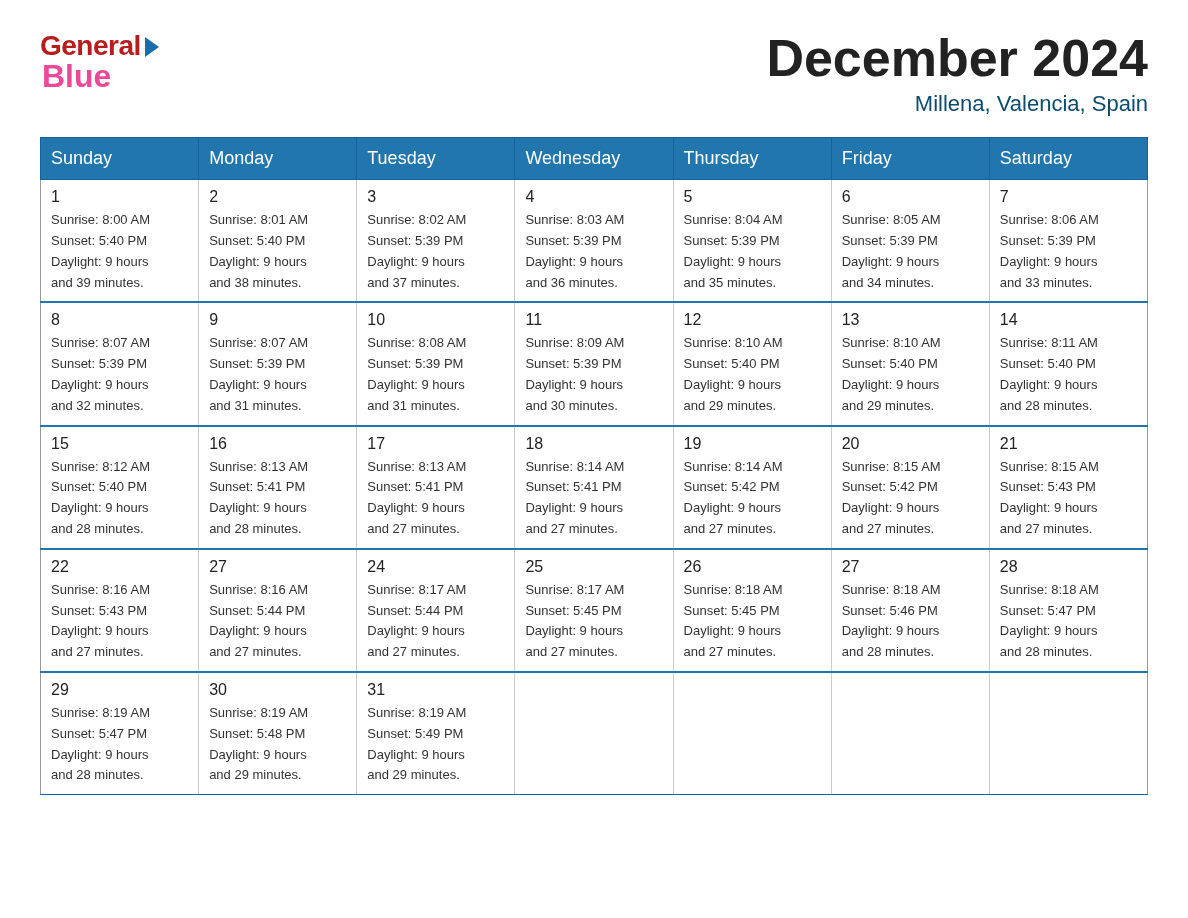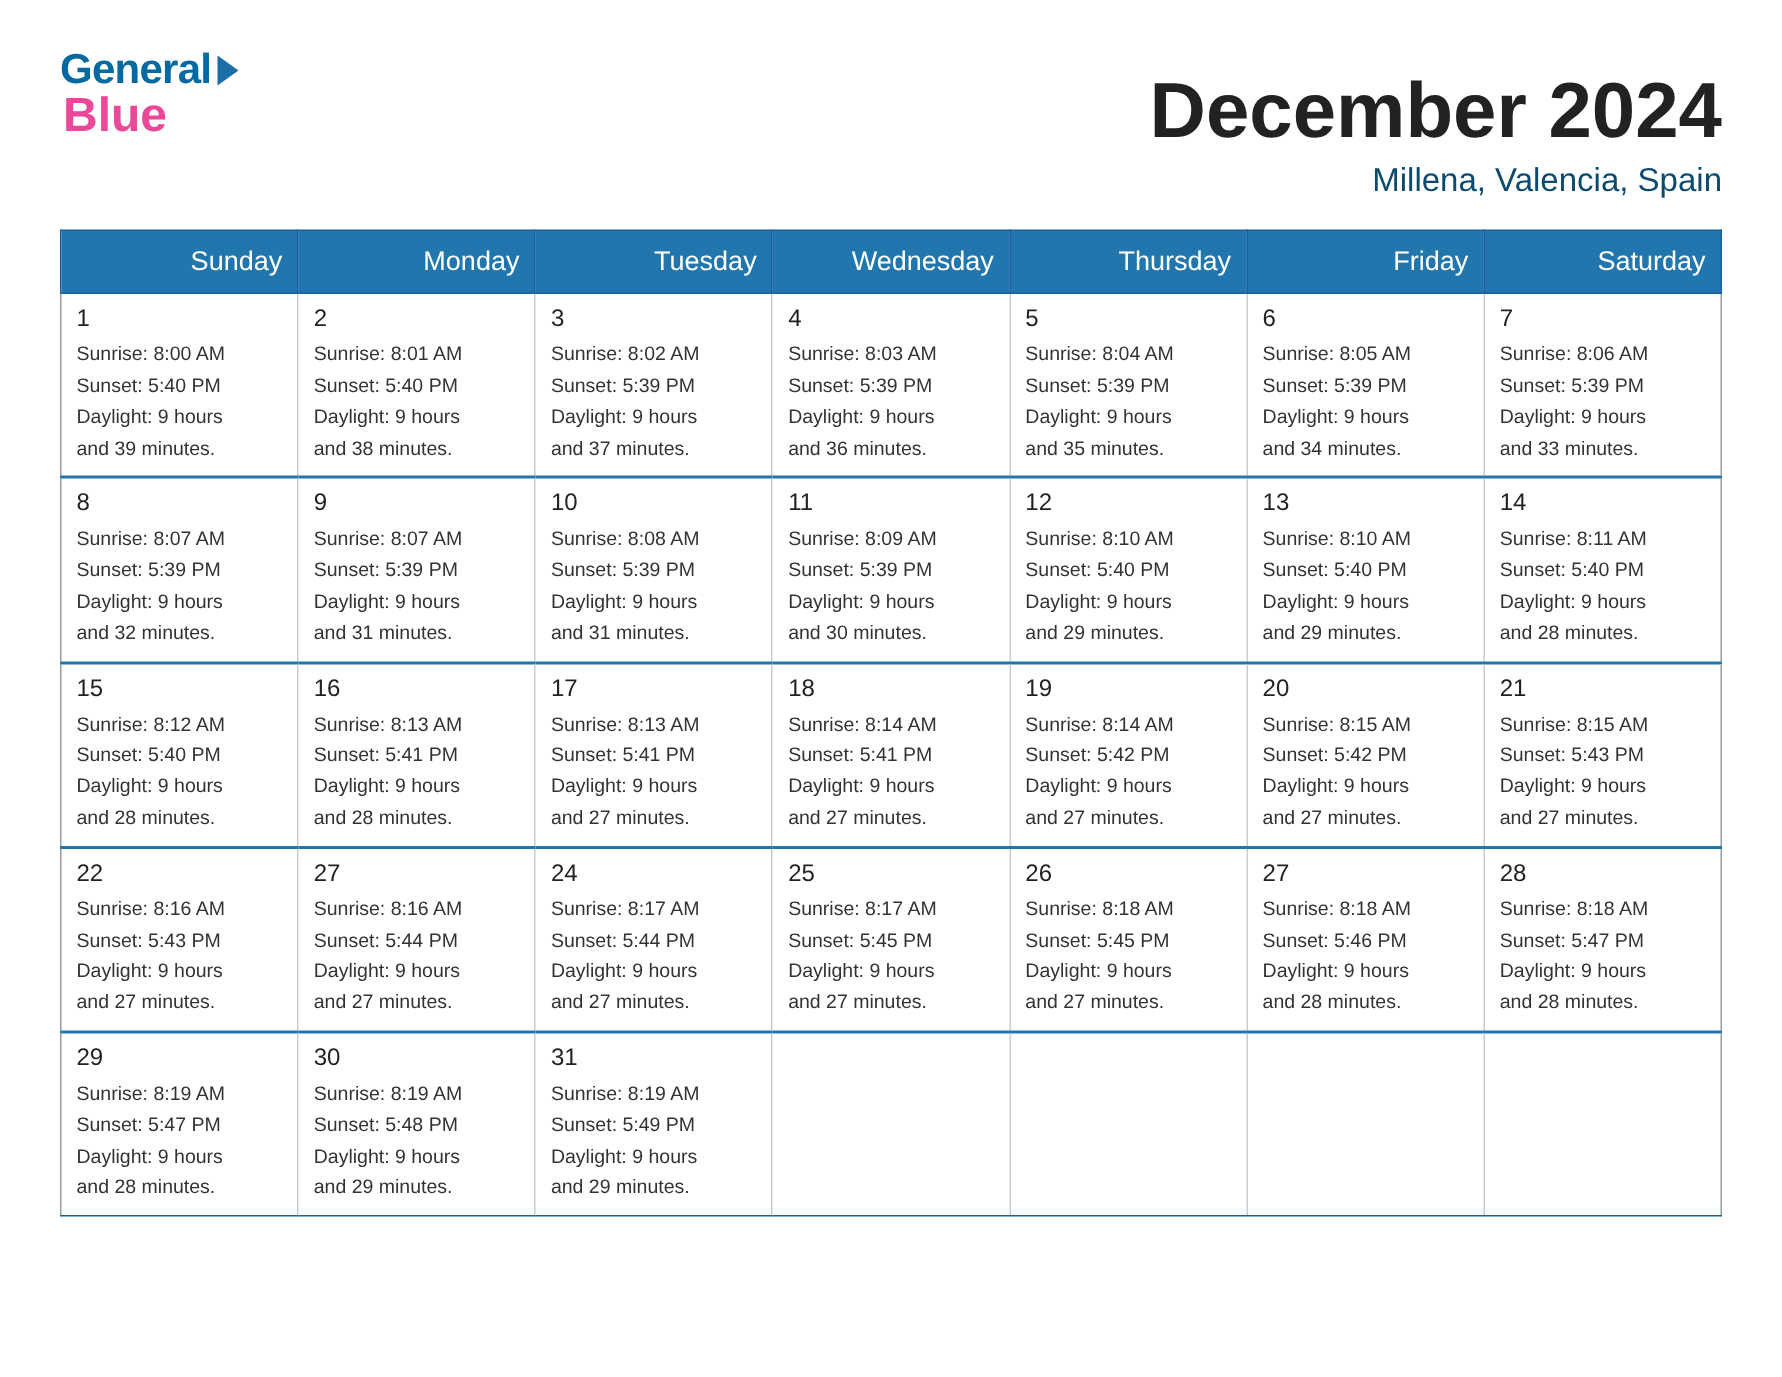--- a/index.html
+++ b/index.html
@@ -21,42 +21,41 @@
       flex-direction: column;
       align-items: flex-start;
     }
     .logo-top {
       display: flex;
       align-items: center;
     }
     .logo-general {
       font-size: 28px;
       font-weight: bold;
-      color: #0369a1;
+      color: #b91c1c;
       letter-spacing: -0.5px;
     }
     .logo-arrow {
       width: 0;
       height: 0;
       border-left: 14px solid #1a6ea8;
       border-top: 10px solid transparent;
       border-bottom: 10px solid transparent;
       margin-left: 4px;
       margin-top: 2px;
     }
     .logo-blue {
       font-size: 32px;
       font-weight: bold;
       color: #ec4899;
       margin-top: -4px;
       margin-left: 2px;
     }
     .title-block {
       text-align: right;
-      margin-top: 16px;
     }
     .title-month {
       font-size: 52px;
       font-weight: bold;
       color: #222;
       line-height: 1.1;
     }
     .title-location {
       font-size: 22px;
       color: #0c4a6e;
@@ -66,21 +65,21 @@
       width: 100%;
       border-collapse: collapse;
       border: 1px solid #999;
     }
     .calendar-table th {
       background-color: #2176ae;
       color: #fff;
       font-size: 18px;
       font-weight: normal;
       padding: 10px 10px;
-      text-align: right;
+      text-align: left;
       border: 1px solid #1a60a0;
     }
     .calendar-table td {
       vertical-align: top;
       padding: 8px 10px;
       border-right: 1px solid #ccc;
       border-bottom: 2px solid #2176ae;
       font-size: 13px;
       color: #333;
       width: 14.28%;

